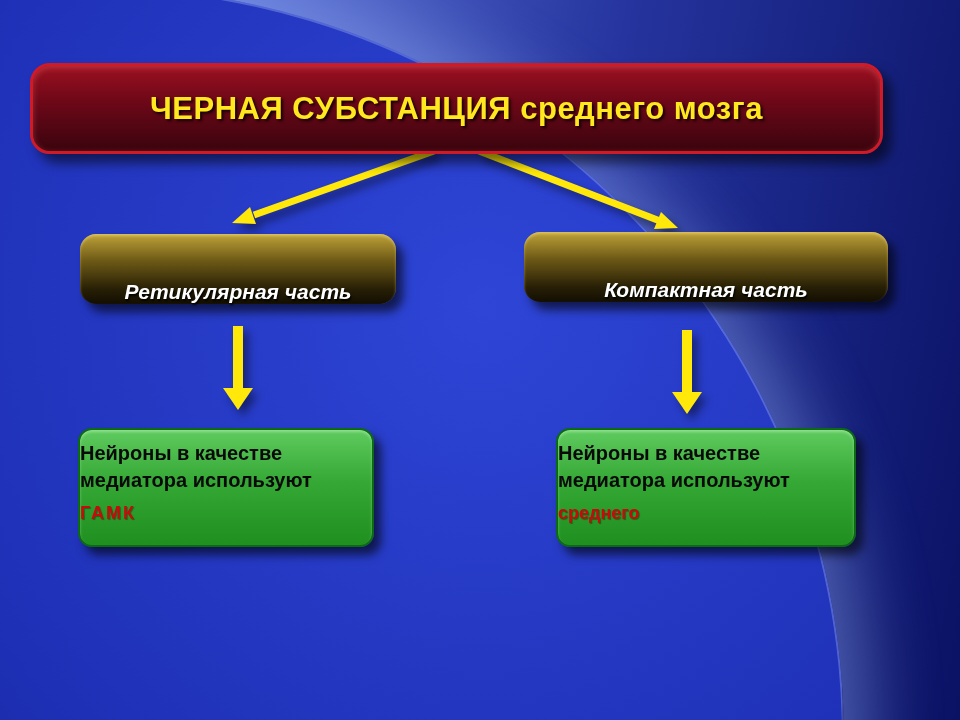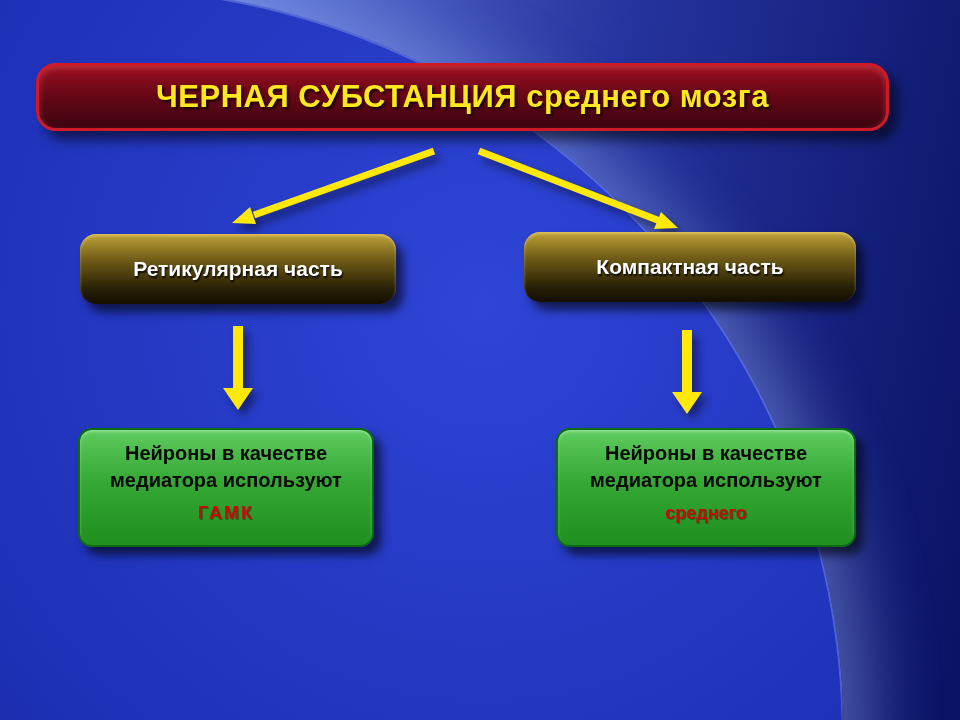--- a/index.html
+++ b/index.html
@@ -22,22 +22,22 @@
     border: 2px solid rgba(170,190,250,0.35);
   }
   .connectors {
     position: absolute; left: 0; top: 0;
     width: 960px; height: 720px;
     pointer-events: none;
     filter: drop-shadow(5px 6px 4px rgba(0,0,0,0.45));
   }
   .title-box {
     position: absolute;
-    left: 36px; top: 63px;
-    width: 853px; height: 68px;
+    left: 30px; top: 63px;
+    width: 853px; height: 91px;
     border-radius: 20px;
     background: linear-gradient(180deg, #9c1020 0%, #6f0818 40%, #3a040e 100%);
     border: 3px solid #cf1a28;
     box-shadow: 8px 9px 12px rgba(0,0,0,0.55), inset 0 2px 6px rgba(255,120,120,0.35);
     display: flex; align-items: center; justify-content: center;
     box-sizing: border-box;
   }
   .title-text {
     color: #ffe81e;
     font-weight: bold;
@@ -45,41 +45,41 @@
     letter-spacing: 0.5px;
     text-shadow: 2px 2px 3px rgba(0,0,0,0.8);
     white-space: nowrap;
   }
   .node {
     position: absolute;
     height: 70px;
     border-radius: 16px;
     background: linear-gradient(180deg, #bfa238 0%, #6e5a16 38%, #261e05 80%, #120e02 100%);
     box-shadow: 7px 8px 10px rgba(0,0,0,0.6), inset 0 2px 3px rgba(255,230,140,0.45);
-    display: flex; align-items: center; justify-content: center;
+    display: flex; align-items: flex-end; justify-content: center;
     box-sizing: border-box;
+    font-style: italic;
   }
   .node-label {
     color: #ffffff;
     font-weight: bold;
     font-size: 21px;
     text-shadow: 1px 2px 2px rgba(0,0,0,0.9);
     white-space: nowrap;
   }
   .node-left  { left: 80px;  top: 234px; width: 316px; }
-  .node-right { left: 524px; top: 232px; width: 332px; }
+  .node-right { left: 524px; top: 232px; width: 364px; }
   .card {
     position: absolute;
     top: 428px;
     height: 119px;
     border-radius: 14px;
     background: linear-gradient(180deg, #5ecb5e 0%, #35a835 45%, #1f8f1f 100%);
     border: 2px solid #0c6a14;
     box-shadow: 7px 8px 10px rgba(0,0,0,0.6), inset 0 2px 3px rgba(220,255,220,0.4);
-    text-align: center;
     padding-top: 10px;
     box-sizing: border-box;
   }
   .card-left  { left: 78px;  width: 296px; }
   .card-right { left: 556px; width: 300px; }
   .card-line {
     color: #0a0a0a;
     font-weight: bold;
     font-size: 20px;
     line-height: 27px;

